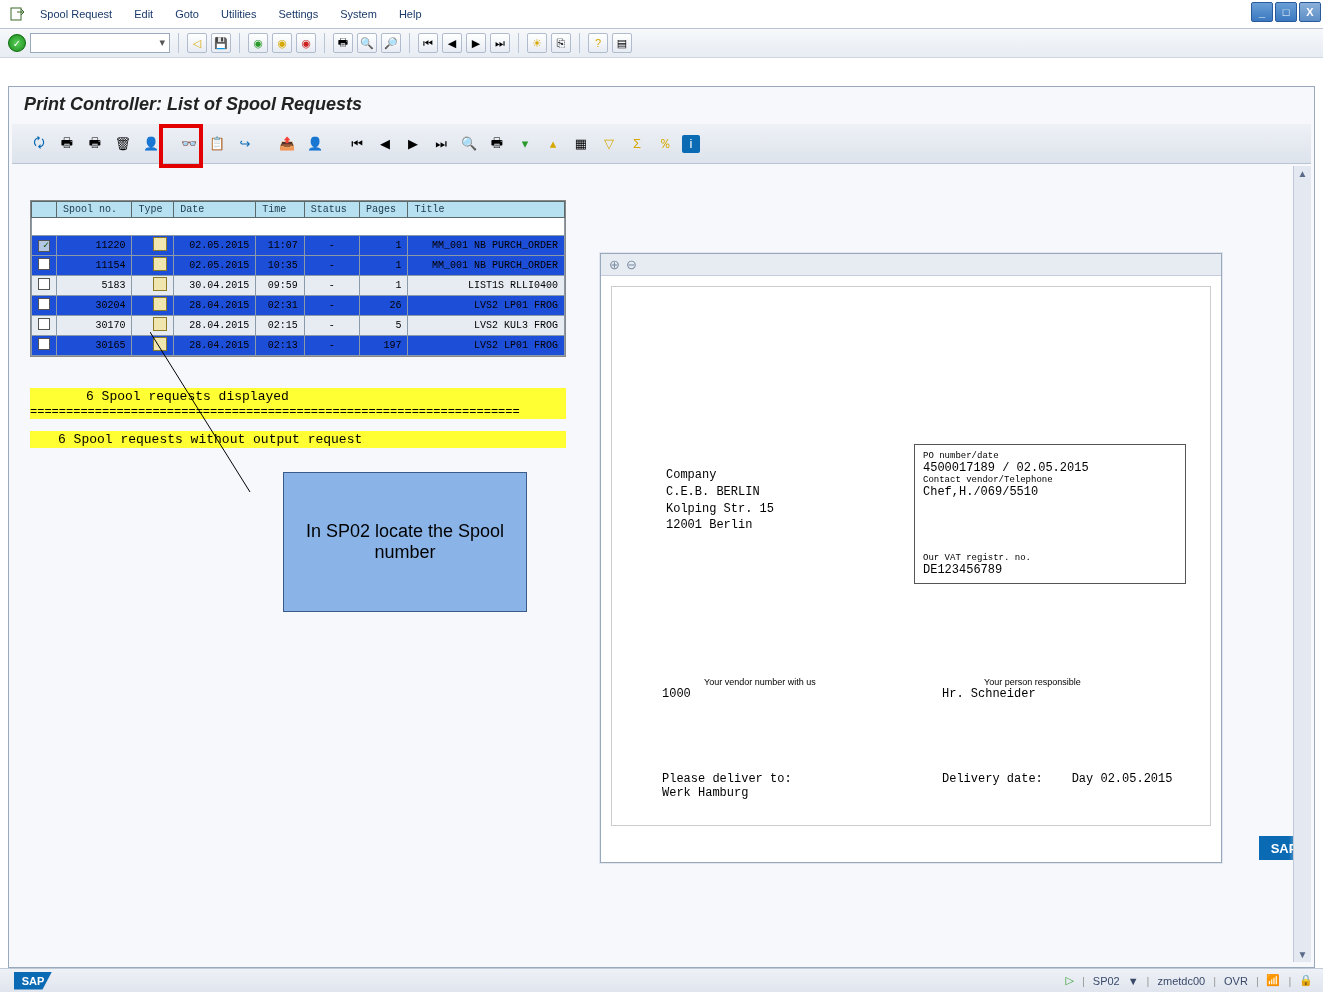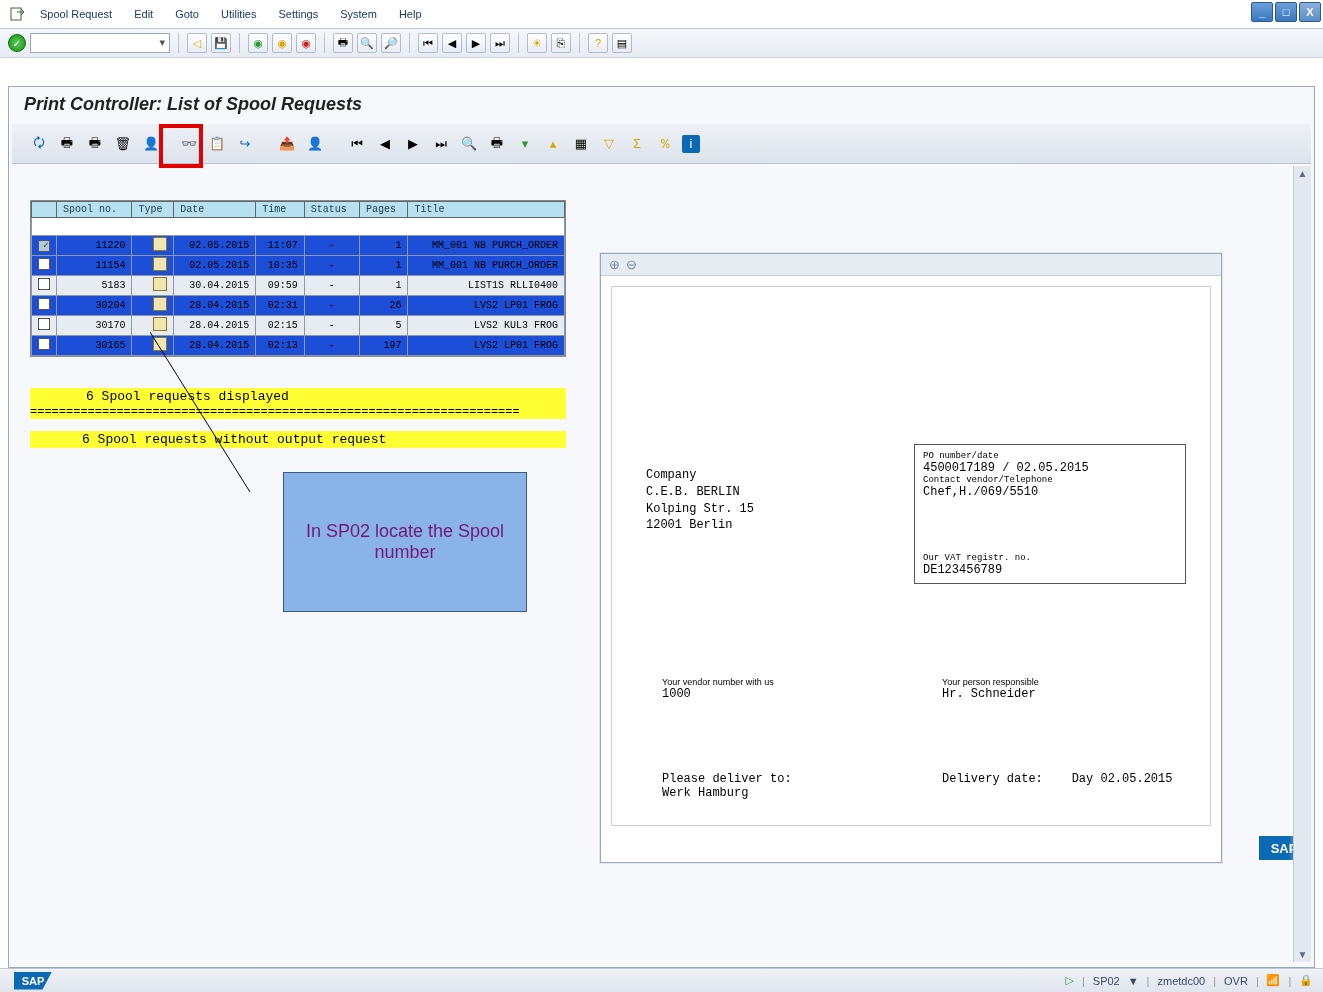--- a/index.html
+++ b/index.html
@@ -149,21 +149,21 @@
   .summary .divline { background:#ffff33; color:#000; font-size:12px; letter-spacing:0; white-space:nowrap; overflow:hidden; }
   .callout {
     position: absolute;
     top: 472px; left: 283px;
     width: 244px; height: 140px;
     background: #8ab4e8;
     border: 1px solid #3a5a8a;
     display:flex; align-items:center; justify-content:center;
     text-align:center;
     font-size: 18px;
-    color: #701a75;
+    color: #000000;
     padding: 10px;
   }
   .callout-line {
     position:absolute;
     top: 332px; left: 150px;
     width: 200px; height: 200px;
     pointer-events:none;
   }
   .preview-pane {
     position: absolute;
@@ -190,35 +190,35 @@
   .doc {
     margin: 10px;
     height: 540px;
     border: 1px solid #ccc;
     background: #fff;
     font-family: "Courier New", monospace;
     font-size: 12px;
     padding: 140px 40px 20px 40px;
     position: relative;
   }
-  .doc .company { position:absolute; top:180px; left:34px; line-height:1.4;}
+  .doc .company { position:absolute; top:180px; left:54px; line-height:1.4;}
   .doc .po-box {
     position:absolute; top:157px; right:24px;
     width: 272px;
     border: 1px solid #555;
     padding: 6px 8px;
     background:#fff;
   }
   .doc .po-box .hdr { background:#d0d0d0; font-weight:bold; margin:-6px -8px 6px -8px; padding:4px 8px; font-family:Arial; font-size:13px;}
   .doc .po-box .lbl { font-size:9px; font-family:Liberation Mono, monospace; }
   .doc .vendor { position:absolute; top:390px; left:50px;}
   .doc .resp { position:absolute; top:390px; left:330px;}
   .doc .deliver { position:absolute; top:485px; left:50px;}
   .doc .ddate { position:absolute; top:485px; left:330px;}
-  .doc .lbl9 { font-size:9px; font-family:Arial; }
+  .doc .lbl9 { font-size:9px; font-family:Arial;margin-left:42px; }
   .sap-logo {
     position:absolute; right:14px; top: 836px;
     width: 50px; height: 24px;
     background: linear-gradient(90deg,#0a6ab4 60%,#0a6ab4 60%,#fff 100%);
     color:#fff; font-weight:bold; font-family:Arial;
     display:flex;align-items:center;justify-content:center;
     font-size:13px;
     clip-path: polygon(0 0,100% 0,70% 100%,0 100%);
   }
   .vscroll {
@@ -408,21 +408,21 @@
       <td>LVS2 LP01 FROG</td>
     </tr>
   </tbody>
 </table>
 </div>
 
 <div class="summary">
   <div class="yellow" style="padding-left:56px">6 Spool requests displayed</div>
   <div class="divline">====================================================================</div>
   <div style="height:12px"></div>
-  <div class="yellow" style="padding-left:52px">6 Spool requests without output request</div>
+  <div class="yellow" style="padding-left:28px">6 Spool requests without output request</div>
 </div>
 
 <svg class="callout-line">
   <line x1="0" y1="0" x2="100" y2="160" stroke="#000" stroke-width="1"></line>
 </svg>
 
 <div class="callout">In SP02 locate the Spool number</div>
 
 <div class="preview-pane">
   <div class="preview-zoom">

